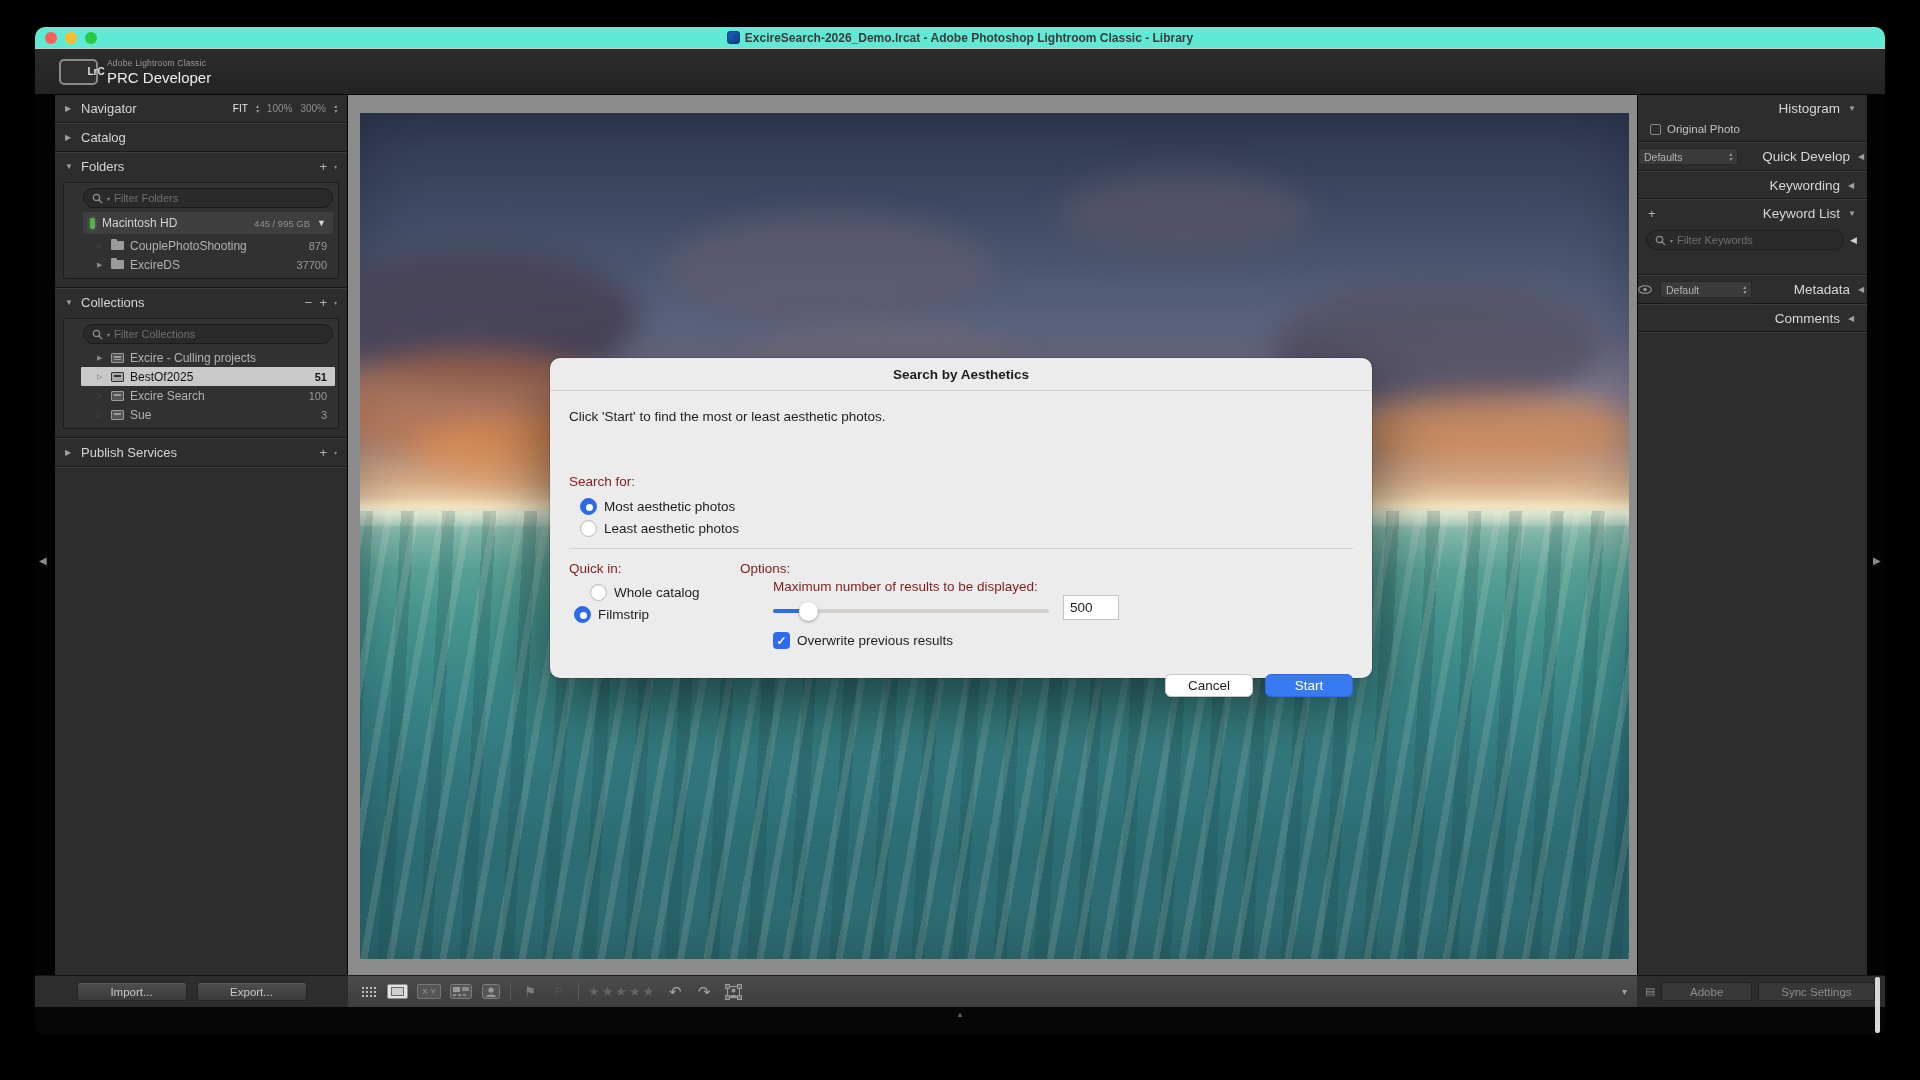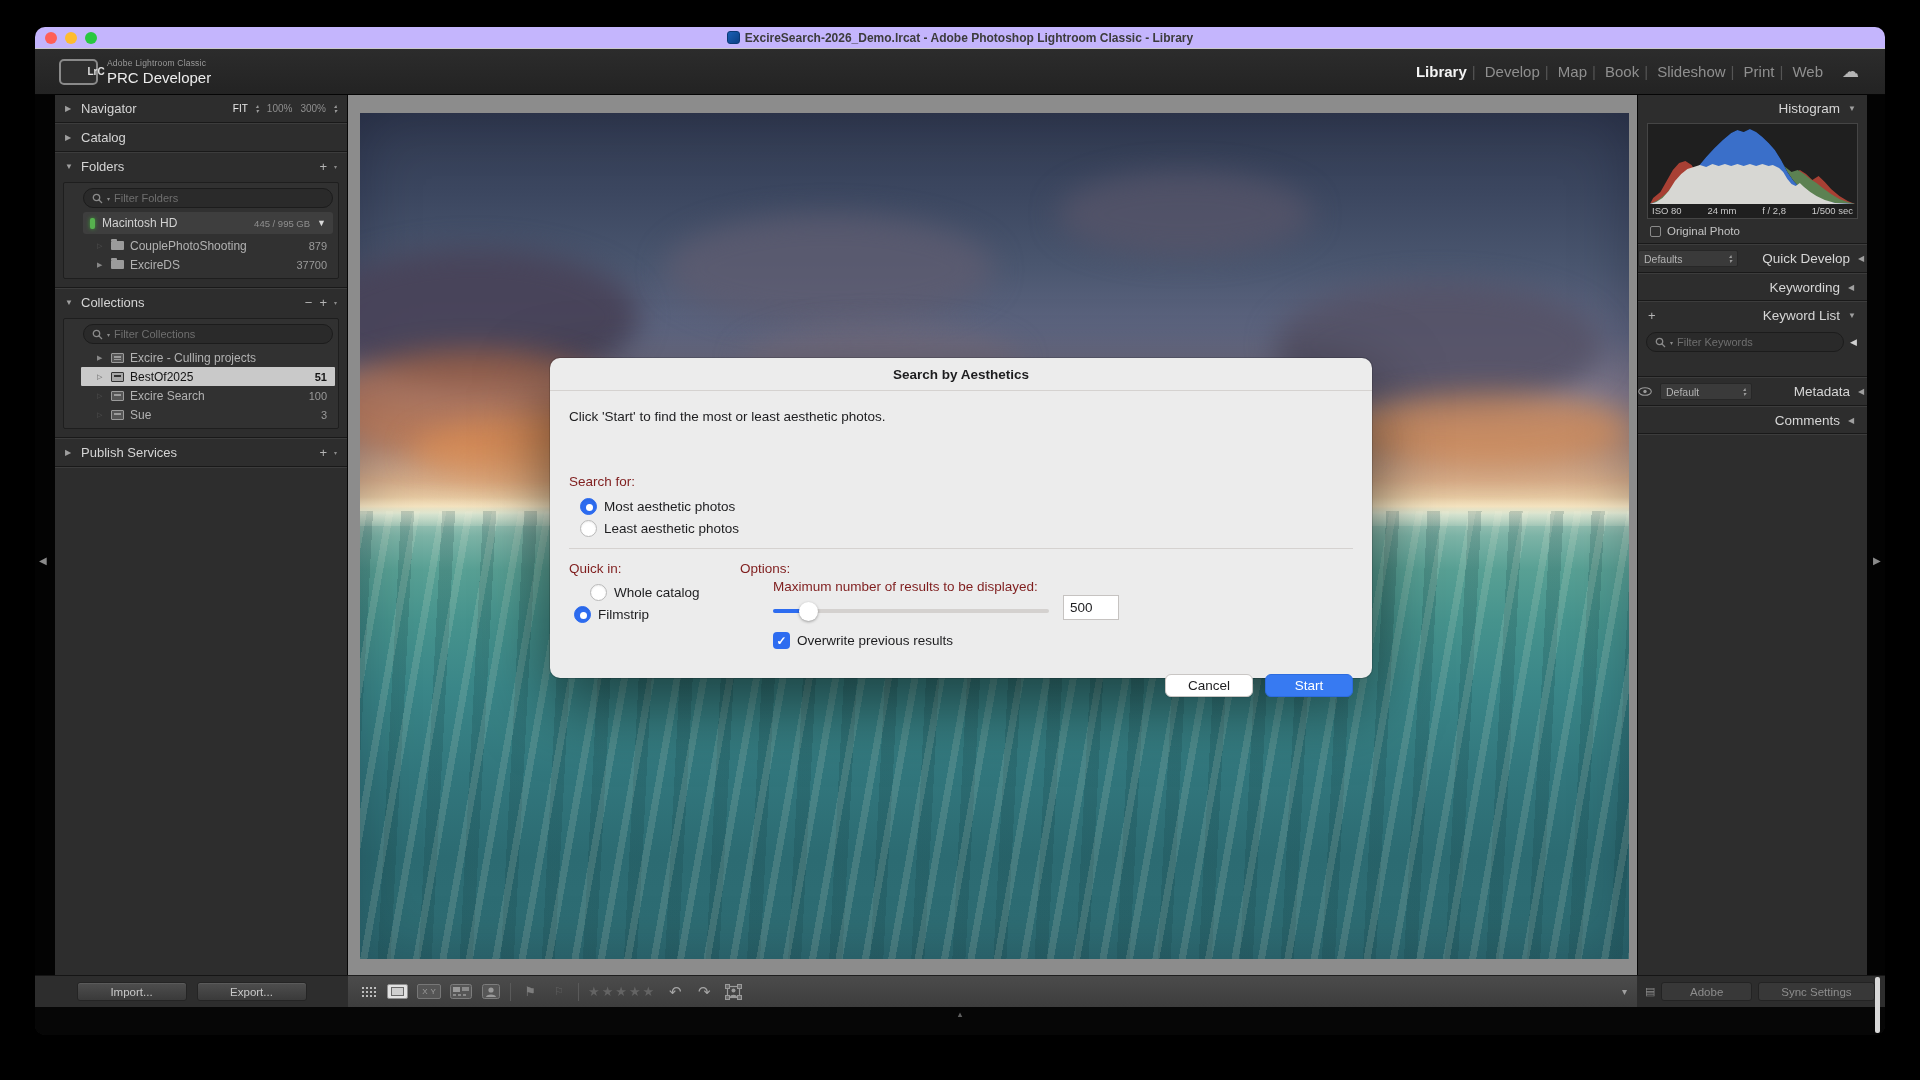--- a/index.html
+++ b/index.html
@@ -3,21 +3,21 @@
 <meta charset="utf-8">
 <style>
   * { margin:0; padding:0; box-sizing:border-box; }
   html,body { width:1920px; height:1080px; background:#000; overflow:hidden;
               font-family:"Liberation Sans", sans-serif; }
 
   
   .mac-window { position:absolute; left:35px; top:27px; width:1850px; height:1008px;
     border-radius:10px; overflow:hidden; background:#161616;
     box-shadow:0 18px 60px rgba(0,0,0,.8); }
-  .titlebar { position:absolute; top:0; left:0; right:0; height:22px; background:#c4b5fd;
+  .titlebar { position:absolute; top:0; left:0; right:0; height:22px; background:#5eead4;
     display:flex; align-items:center; border-bottom:1px solid #c9c9c9; }
   .lights { display:flex; gap:8px; padding-left:10px; }
   .light { width:12px; height:12px; border-radius:50%; }
   .titlebar .title { position:absolute; left:0; right:0; text-align:center; font-size:12px;
     font-weight:700; color:#3c3c3c; display:flex; justify-content:center; align-items:center; gap:5px; }
   .doc-icon { display:inline-block; width:13px; height:13px; border-radius:3px;
     background:linear-gradient(135deg,#1a5fb4,#0b3f86); border:1px solid #0a3a77; }
 
   
   .app { position:absolute; top:22px; left:0; right:0; bottom:0; background:#0d0d0d; }
@@ -208,30 +208,20 @@
   <div class="app">
 
     <div class="lr-header">
       <div class="identity">
         <div class="lrc-logo">LrC</div>
         <div>
           <div class="sub">Adobe Lightroom Classic</div>
           <div class="main">PRC Developer</div>
         </div>
       </div>
-      <div class="modules">
-        <span class="mod active">Library</span>
-        <span class="mod">Develop</span>
-        <span class="mod">Map</span>
-        <span class="mod">Book</span>
-        <span class="mod">Slideshow</span>
-        <span class="mod">Print</span>
-        <span class="mod">Web</span>
-        <span class="cloud">☁</span>
-      </div>
     </div>
 
     <div class="main-row">
       <div class="edge-strip">
         <span class="edge-arrow">◀</span>
       </div>
 
       <div class="left-panel">
         <div class="panel-header">
           <span class="tri">▶</span>
@@ -366,35 +356,20 @@
           <div class="cloud-blob" style="left:50%; top:34%; width:30%; height:9%; background:rgba(205,150,105,.45)"></div>
           <div class="horizon-glow"></div>
           <div class="glitter"></div>
         </div>
       </div>
 
       <div class="right-panel">
         <div class="rp-header">
           <span>Histogram</span>
           <span class="tri">▼</span>
-        </div>
-        <div class="hist-box">
-          <svg viewBox="0 0 197 78" preserveAspectRatio="none">
-            <path fill="#a84034" d="M0 78 L3 72 L10 66 L16 55 L22 44 L28 37 L34 35 L40 39 L46 50 L52 56 L60 54 L70 56 L80 54 L90 56 L100 54 L110 56 L118 54 L126 58 L132 54 L138 48 L144 44 L150 48 L156 54 L162 50 L168 56 L174 63 L182 70 L190 75 L197 78 Z"></path>
-            <path fill="#5c8152" d="M0 78 L8 74 L16 67 L24 57 L32 51 L40 46 L48 43 L56 38 L64 34 L72 30 L80 28 L88 25 L94 22 L100 24 L106 20 L112 23 L118 28 L124 33 L130 41 L136 46 L142 44 L148 48 L154 53 L160 57 L166 62 L174 68 L182 73 L190 76 L197 78 Z"></path>
-            <path fill="#35６fc9" d="M0 78 L10 75 L20 69 L30 59 L38 50 L46 41 L54 31 L62 22 L70 14 L78 7 L84 4 L90 6 L96 3 L102 6 L108 11 L114 17 L120 24 L126 34 L132 46 L138 55 L146 64 L154 70 L164 74 L178 77 L197 78 Z"></path>
-            <path fill="#3a6fc9" d="M0 78 L10 75 L20 69 L30 59 L38 50 L46 41 L54 31 L62 22 L70 14 L78 7 L84 4 L90 6 L96 3 L102 6 L108 11 L114 17 L120 24 L126 34 L132 46 L138 55 L146 64 L154 70 L164 74 L178 77 L197 78 Z"></path>
-            <path fill="#d7d7d3" d="M0 78 L6 76 L12 72 L18 65 L24 55 L30 48 L36 43 L42 41 L48 39 L54 41 L60 38 L66 40 L72 38 L78 40 L84 38 L90 40 L96 38 L102 40 L108 38 L114 40 L118 39 L124 42 L128 46 L132 53 L136 58 L140 60 L144 57 L148 61 L154 66 L160 70 L168 74 L178 77 L197 78 Z"></path>
-          </svg>
-          <div class="exif">
-            <span>ISO 80</span>
-            <span>24 mm</span>
-            <span>f / 2,8</span>
-            <span>1/500 sec</span>
-          </div>
         </div>
         <div class="orig-row">
           <span class="cb-empty"></span>
           <span>Original Photo</span>
         </div>
         <div class="sec-div"></div>
 
         <div class="rp-row">
           <span class="lr-select">
             <span>Defaults</span>

